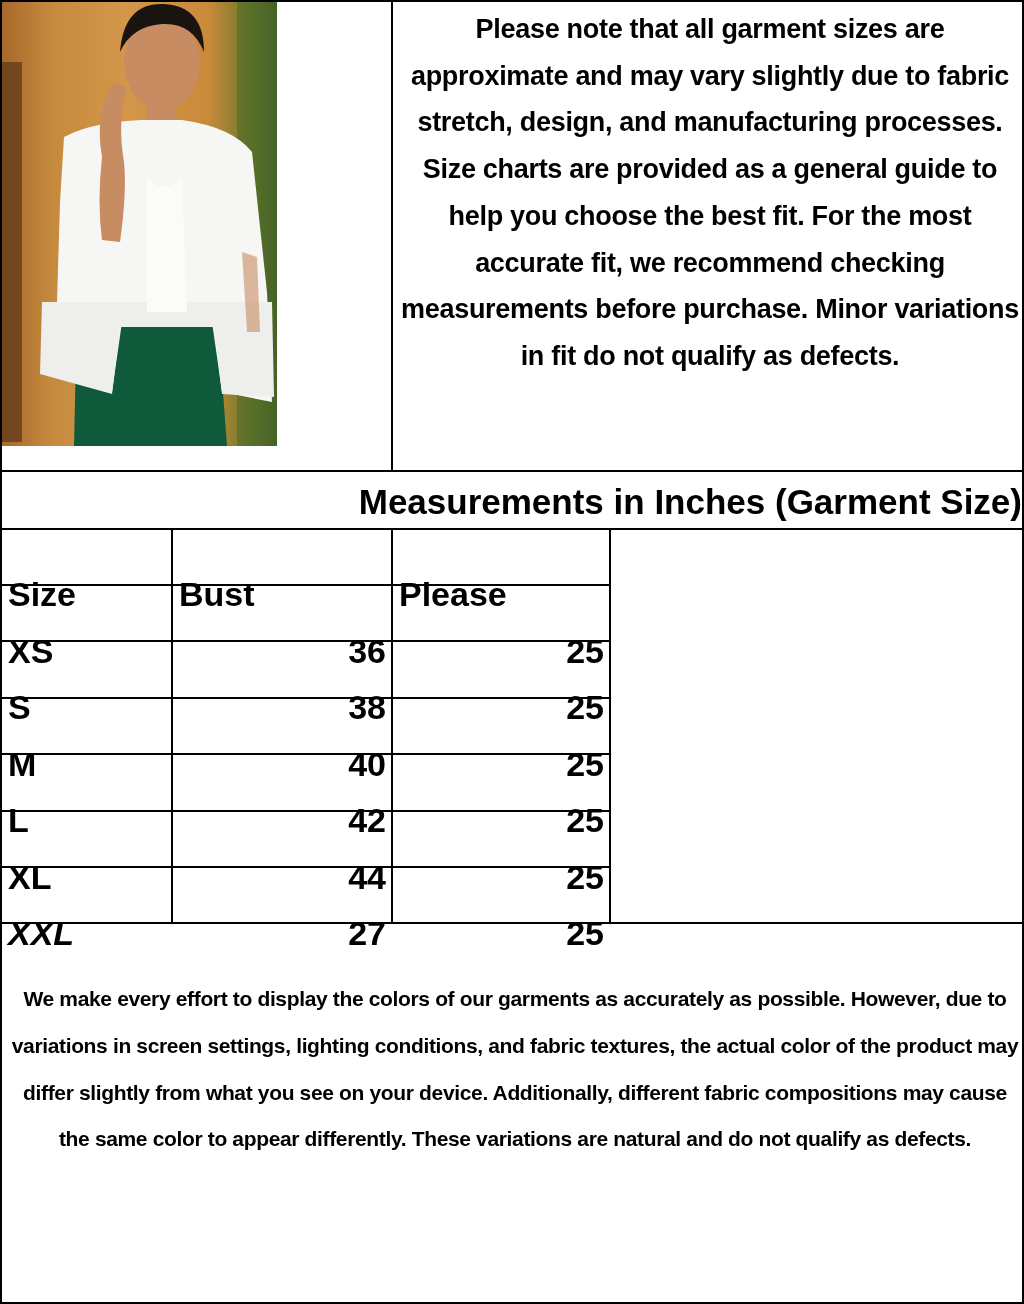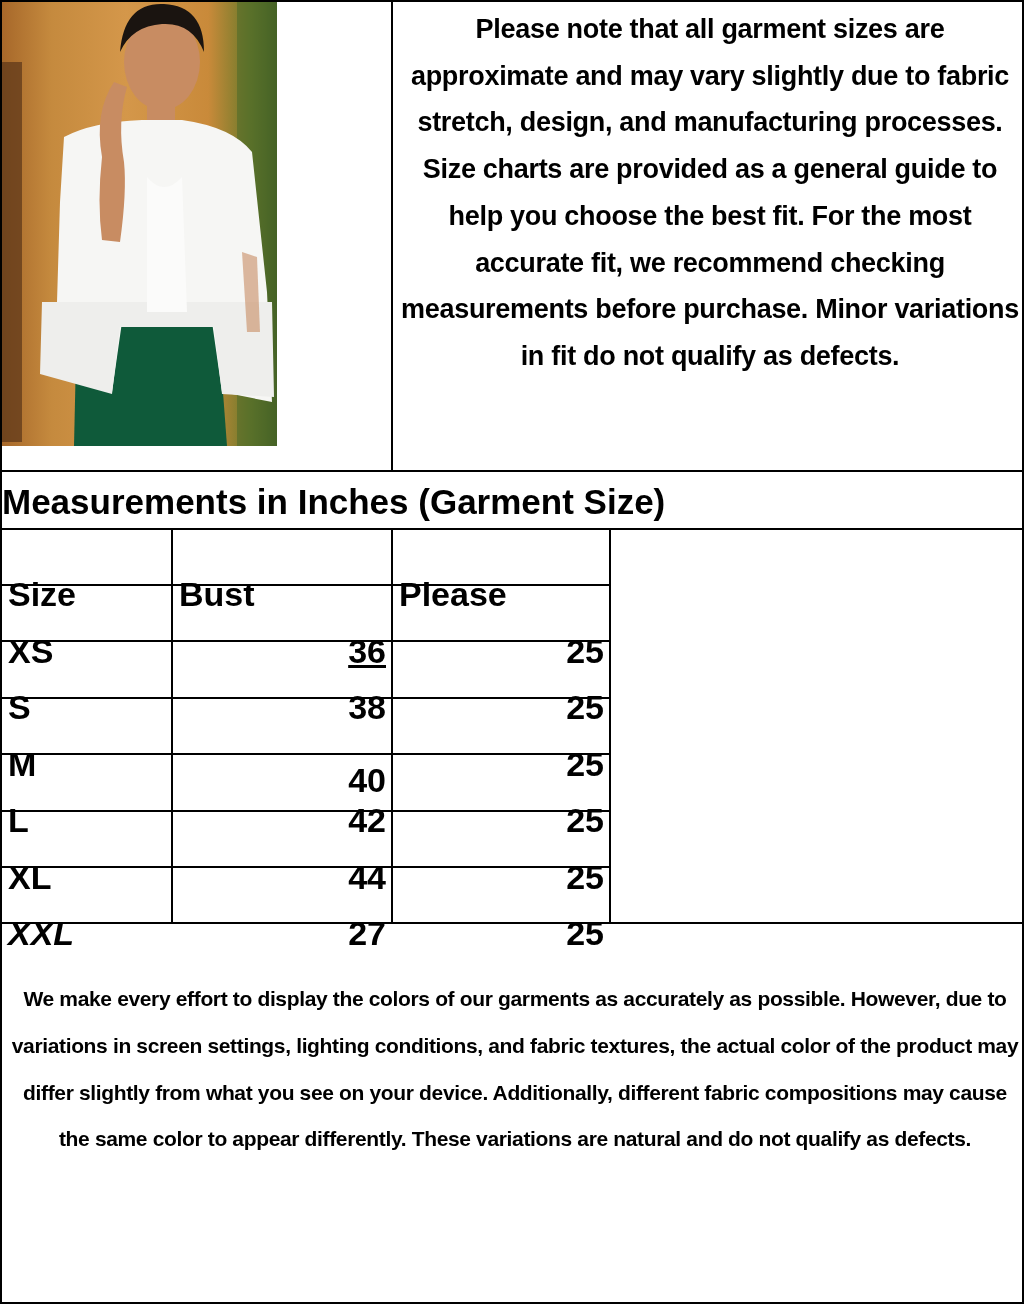--- a/index.html
+++ b/index.html
@@ -5,21 +5,21 @@
   html, body { margin: 0; padding: 0; background: #ffffff; }
   body { width: 1024px; height: 1304px; position: relative; overflow: hidden;
          font-family: "Liberation Sans", "DejaVu Sans", sans-serif; color: #000; }
   .abs { position: absolute; text-align: center; }
   .hline { position: absolute; background: #000; height: 2px; }
   .vline { position: absolute; background: #000; width: 2px; }
   .photo { left: 2px; top: 2px; width: 275px; height: 444px; overflow: hidden;
            background: linear-gradient(90deg, #a7682a 0%, #c58a3e 18%, #d4974a 45%, #c98a3a 75%, #6d7a2a 90%, #3f5a22 100%); }
   .note { left: 400px; top: 6px; width: 620px; font-size: 27px; font-weight: bold;
           line-height: 46.7px; letter-spacing: -0.3px; }
-  .title { left: 2px; top: 474px; width: 1020px; text-align: left; font-size: 35px;
+  .title { left: 2px; top: 474px; width: 1020px; text-align: right; font-size: 35px;
            font-weight: bold; line-height: 56px; }
   .cell { position: absolute; font-size: 34px; font-weight: bold; line-height: 56px; margin-top: 36px; }
   .num { text-align: right; }
   .bottom { left: 8px; top: 976px; width: 1014px; font-size: 21px; font-weight: bold;
             line-height: 46.8px; letter-spacing: -0.35px; }
 </style>
 </head>
 <body>
 
 <div class="hline" style="left:0;top:0;width:1024px;"></div>
@@ -69,31 +69,31 @@
 <div class="hline" style="left:0;top:922px;width:1024px;"></div>
 
 <div>
   <div class="cell" style="left:8px;top:530px;">Size</div>
   <div class="cell" style="left:179px;top:530px;">Bust</div>
   <div class="cell" style="left:399px;top:530px;">Please</div>
 </div>
 
 <div>
   <div class="cell" style="left:8px;top:587px;">XS</div>
-  <div class="cell num" style="left:175px;width:211px;top:587px;text-decoration:underline;">36</div>
+  <div class="cell num" style="left:175px;width:211px;top:587px;">36</div>
   <div class="cell num" style="left:395px;width:209px;top:587px;">25</div>
 </div>
 <div>
   <div class="cell" style="left:8px;top:643px;">S</div>
   <div class="cell num" style="left:175px;width:211px;top:643px;">38</div>
   <div class="cell num" style="left:395px;width:209px;top:643px;">25</div>
 </div>
 <div>
   <div class="cell" style="left:8px;top:700px;">M</div>
-  <div class="cell num" style="left:175px;width:211px;top:716px;">40</div>
+  <div class="cell num" style="left:175px;width:211px;top:700px;">40</div>
   <div class="cell num" style="left:395px;width:209px;top:700px;">25</div>
 </div>
 <div>
   <div class="cell" style="left:8px;top:756px;">L</div>
   <div class="cell num" style="left:175px;width:211px;top:756px;">42</div>
   <div class="cell num" style="left:395px;width:209px;top:756px;">25</div>
 </div>
 <div>
   <div class="cell" style="left:8px;top:813px;">XL</div>
   <div class="cell num" style="left:175px;width:211px;top:813px;">44</div>

